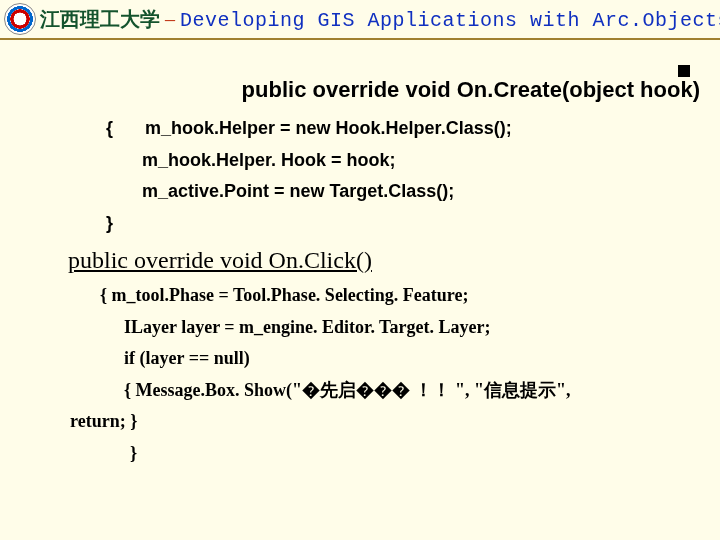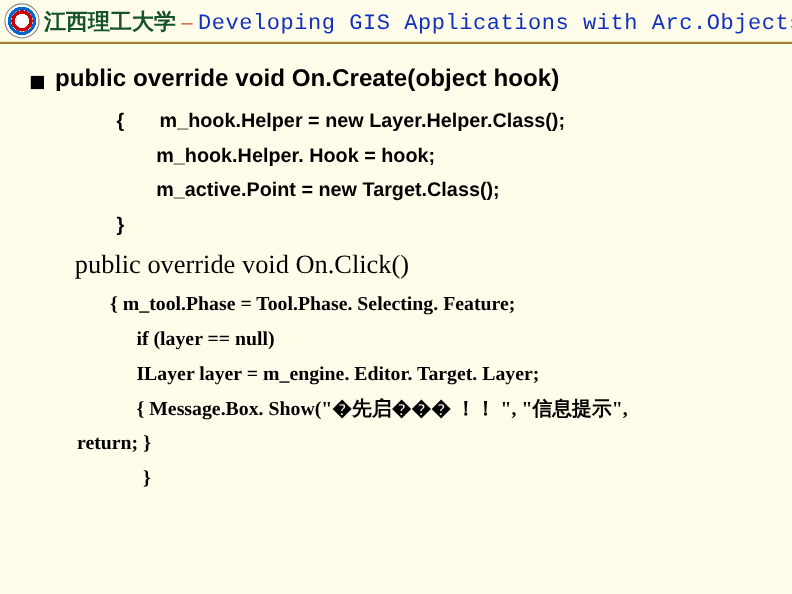--- a/index.html
+++ b/index.html
@@ -3,28 +3,28 @@
 <meta charset="utf-8">
 <style>
   html,body{margin:0;padding:0;width:720px;height:540px;background:#fffde9;font-family:"Arial","Microsoft YaHei",sans-serif;overflow:hidden;}
   .header{height:40px;border-bottom:2px solid #a08030;display:flex;align-items:center;padding:0 4px;box-sizing:border-box;background:#fffde9;}
   .logo{width:30px;height:30px;border-radius:50%;background:radial-gradient(circle,#fff 30%,#c00 31%,#c00 45%,#fff 46%,#06c 47%,#06c 60%,#fff 61%);border:1px solid #888;margin-right:4px;flex:0 0 auto;}
   .htxt{font-family:"SimHei","KaiTi","Microsoft YaHei",serif;font-size:20px;white-space:nowrap;}
   .htxt .cn{color:#14532d;font-weight:bold;}
   .htxt .dash{color:#c03010;}
   .htxt .en{color:#1030c0;font-family:"SimHei","Courier New",monospace;letter-spacing:0.5px;}
   .body{padding:18px 20px 0 28px;}
-  .lvl1{display:flex;align-items:center;margin-bottom:10px;}
+  .lvl1{display:flex;align-items:flex-end;margin-bottom:10px;flex-direction:column;}
   .bullet{width:12px;height:12px;background:#000;margin-top:7px;margin-right:10px;flex:0 0 auto;}
   .sig{font-family:Arial,sans-serif;font-size:22px;font-weight:bold;color:#000;}
   .codeblk{margin-left:78px;font-family:Arial,sans-serif;font-size:18px;font-weight:bold;color:#000;line-height:1.75;}
   .codeblk .brace-open{margin-left:0;}
   .codeblk .line{margin-left:36px;}
   .codeblk .brace-close{margin-left:0;}
-  .sig2{font-family:"Times New Roman",serif;font-size:24px;font-weight:normal;color:#000;margin-left:40px;margin-top:8px;margin-bottom:6px;}
+  .sig2{font-family:"Times New Roman",serif;font-size:24px;font-weight:normal;color:#000;margin-left:40px;margin-top:8px;margin-bottom:6px;text-decoration:underline;}
   .codeblk2{margin-left:72px;font-family:Liberation Serif, serif;font-size:18px;font-weight:bold;color:#000;line-height:1.75;}
   .codeblk2 .l{display:block;}
   .ind1{margin-left:0;}
   .ind2{margin-left:24px;}
   .ret{margin-left:-30px;}
   .brc{margin-left:30px;}
 </style>
 </head>
 <body>
 
@@ -38,30 +38,30 @@
 <div class="body">
 
   <div class="lvl1">
     <div class="bullet"></div>
     <div class="sig">public override void On.Create(object hook)</div>
   </div>
 
   <div class="codeblk">
     <span class="brace-open">{</span>
     <span style="display:inline-block;width:22px"></span>
-    <span>m_hook.Helper = new Layer.Helper.Class();</span><br>
+    <span>m_hook.Helper = new Hook.Helper.Class();</span><br>
     <span class="line">m_hook.Helper. Hook = hook;</span><br>
     <span class="line">m_active.Point = new Target.Class();</span><br>
     <span class="brace-close">}</span>
   </div>
 
   <div class="sig2">public override void On.Click()</div>
 
   <div class="codeblk2">
     <span class="l ind1">{   m_tool.Phase = Tool.Phase. Selecting. Feature;</span>
+    <span class="l ind2">ILayer layer = m_engine. Editor. Target. Layer;</span>
     <span class="l ind2">if (layer == null)</span>
-    <span class="l ind2">ILayer layer = m_engine. Editor. Target. Layer;</span>
     <span class="l ind2">{    Message.Box. Show("�先启��� ！！ ", "信息提示",</span>
     <span class="l ret">return;      }</span>
     <span class="l brc">}</span>
   </div>
 
 </div>
 
 </body></html>

